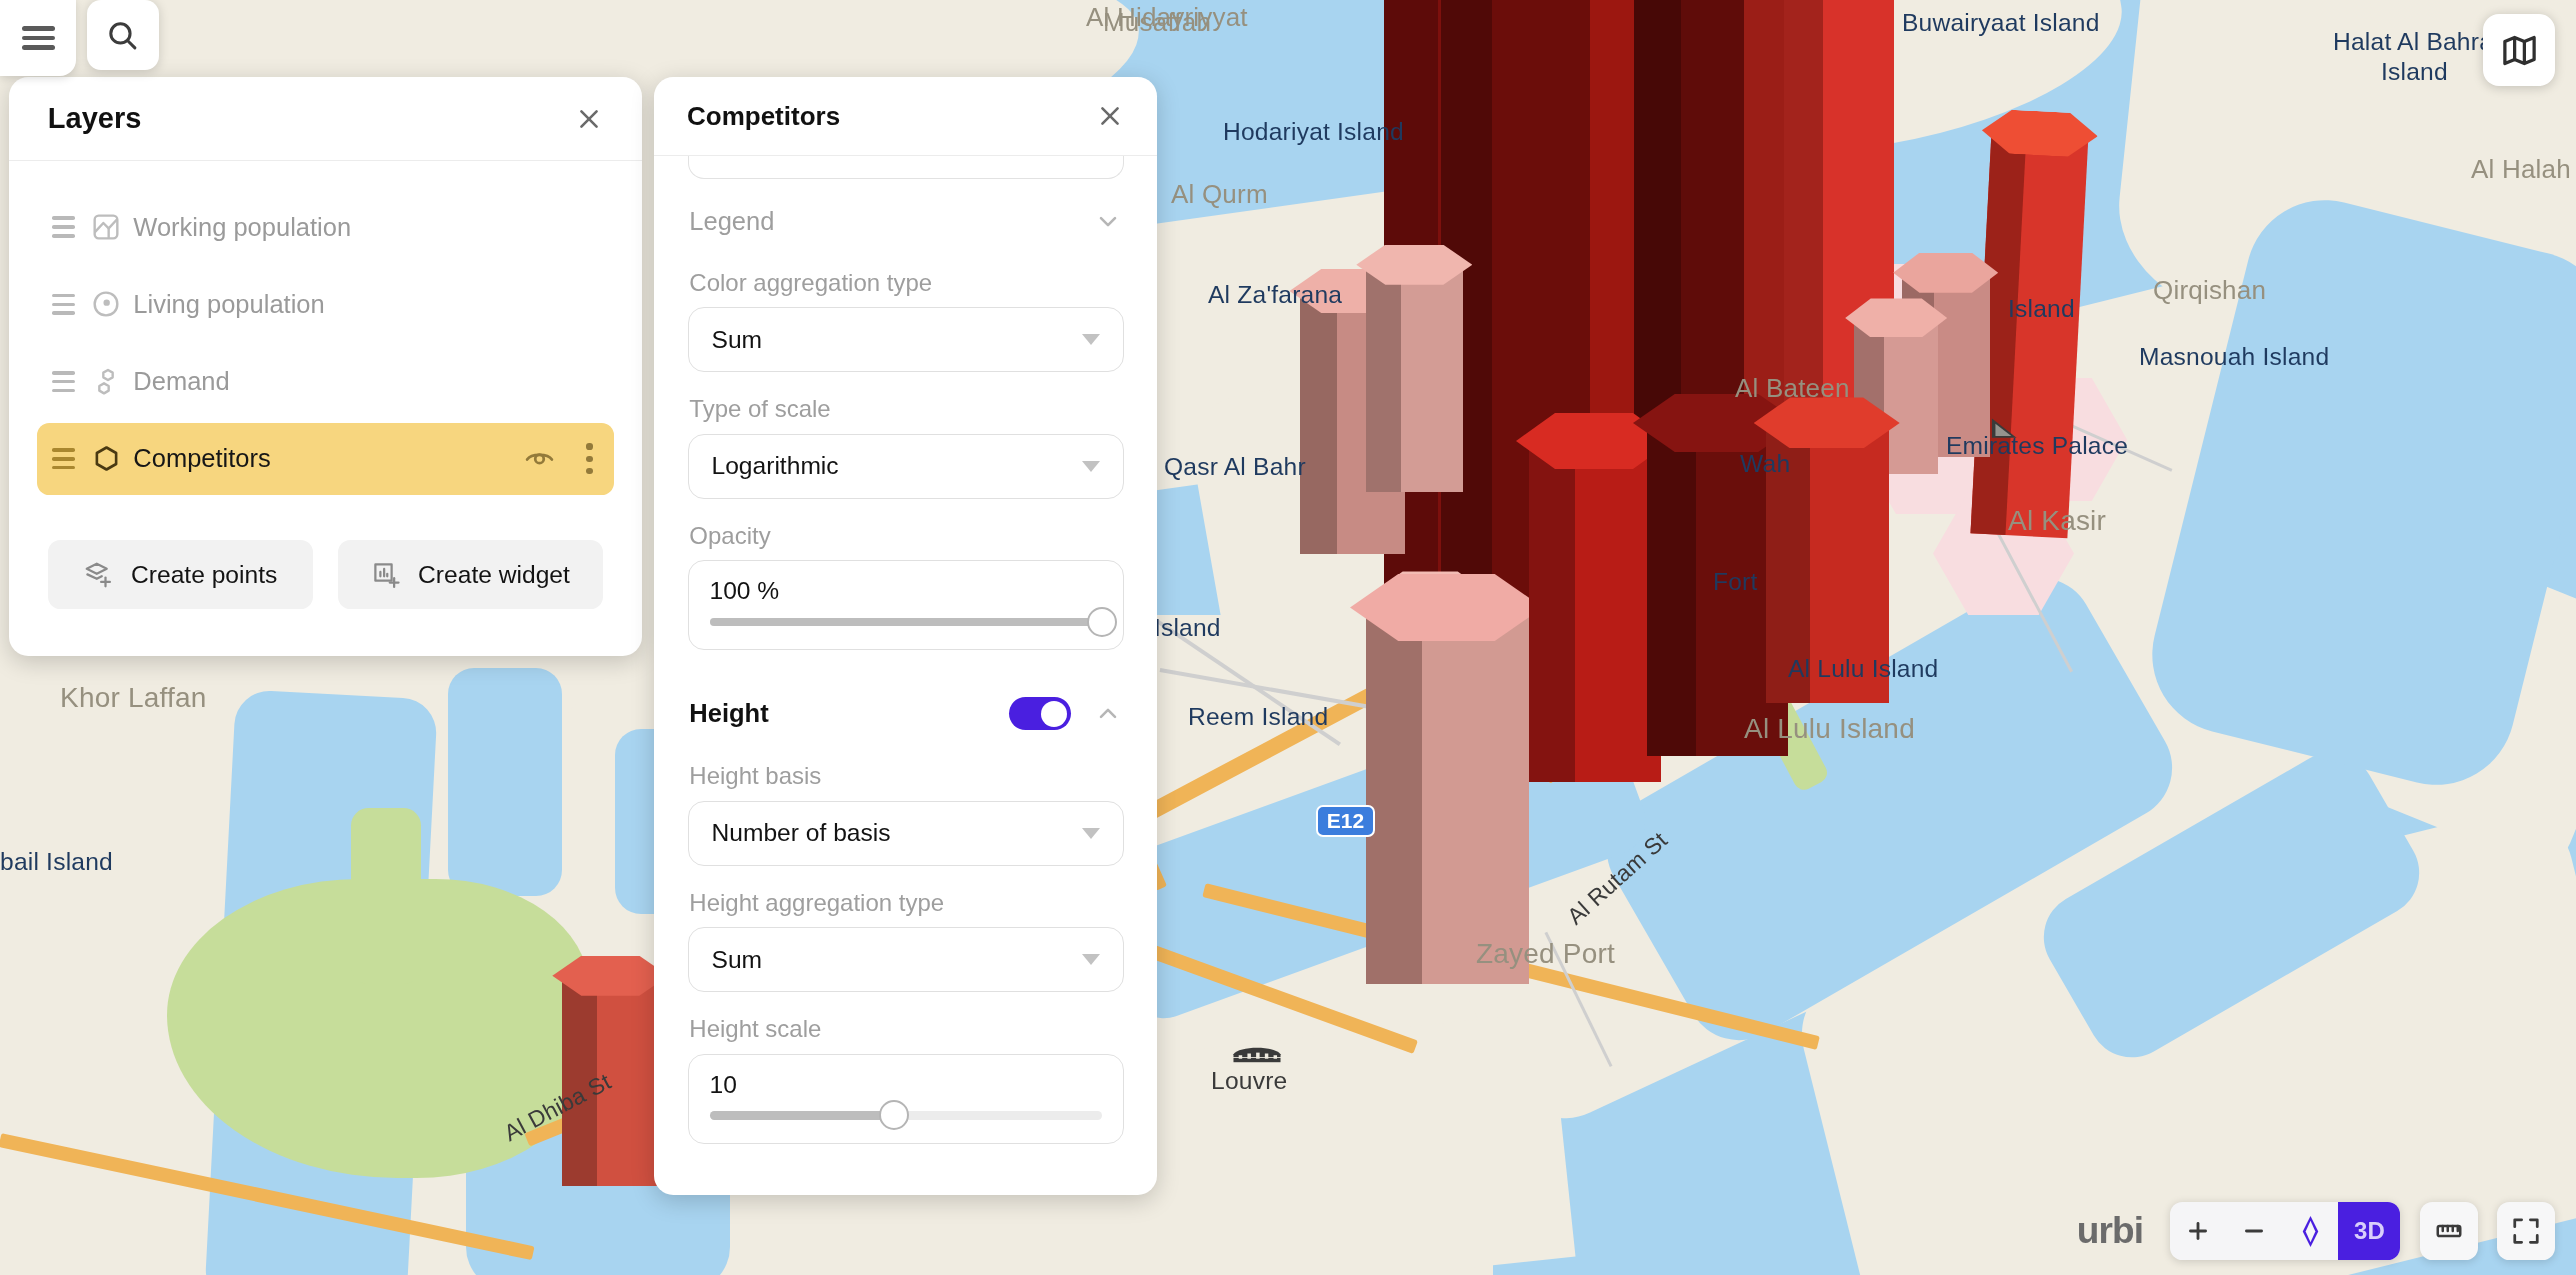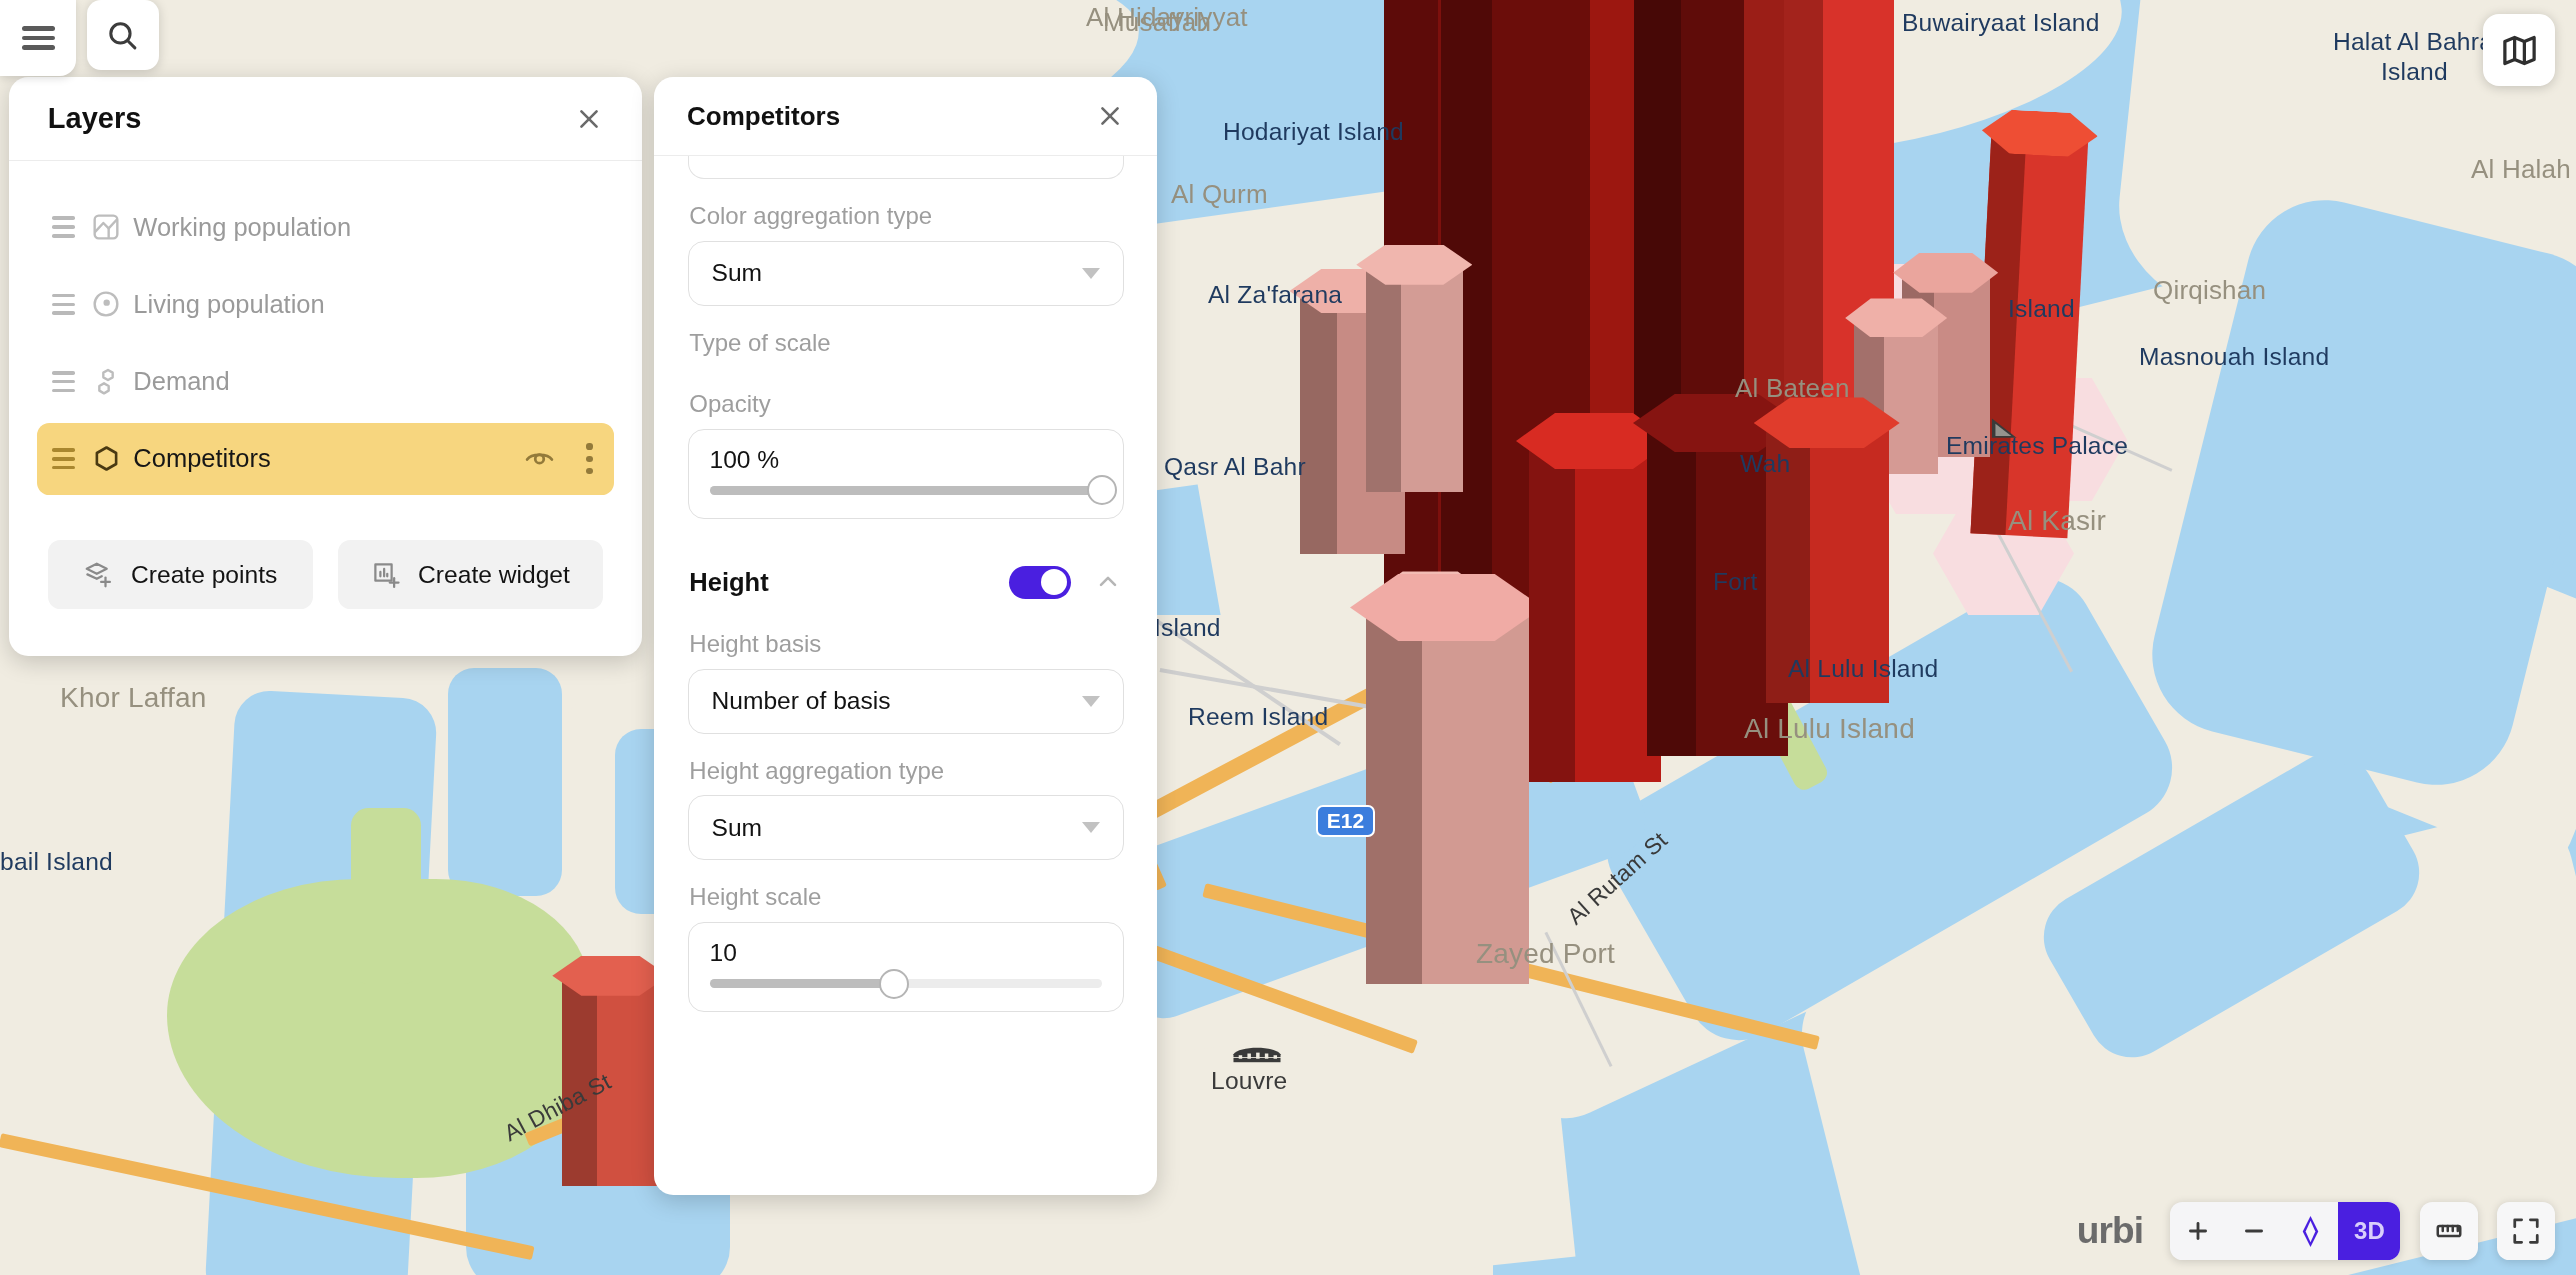--- a/index.html
+++ b/index.html
@@ -522,28 +522,40 @@
           <line x1="5" y1="5" x2="19" y2="19"></line>
             <line x1="19" y1="5" x2="5" y2="19"></line>
         </svg>
       </div>
     </div>
 
     <div class="cp-body">
 
       <div class="cut-field"></div>
 
+      <div class="section-row">
+        <div class="section-label-muted">Legend</div>
+        <div class="chev">
+          <svg width="28" height="28" viewBox="0 0 24 24" fill="none" stroke="#b6b6b6" stroke-width="2.2" stroke-linecap="round" stroke-linejoin="round">
+            <polyline points="6,9.5 12,15.5 18,9.5"></polyline>
+          </svg>
+        </div>
+      </div>
 
       <div class="field-label">Color aggregation type</div>
       <div class="select-box">
         <span class="select-value">Sum</span>
         <span class="caret"></span>
       </div>
 
       <div class="field-label">Type of scale</div>
+      <div class="select-box">
+        <span class="select-value">Logarithmic</span>
+        <span class="caret"></span>
+      </div>
 
       <div class="field-label">Opacity</div>
       <div class="slider-box">
         <div class="slider-value">100  %</div>
         <div class="track">
           <div class="fill" id="opacity-fill" style="width: 100%;"></div>
           <div class="knob" id="opacity-knob" style="left: 100%;"></div>
         </div>
       </div>
 

